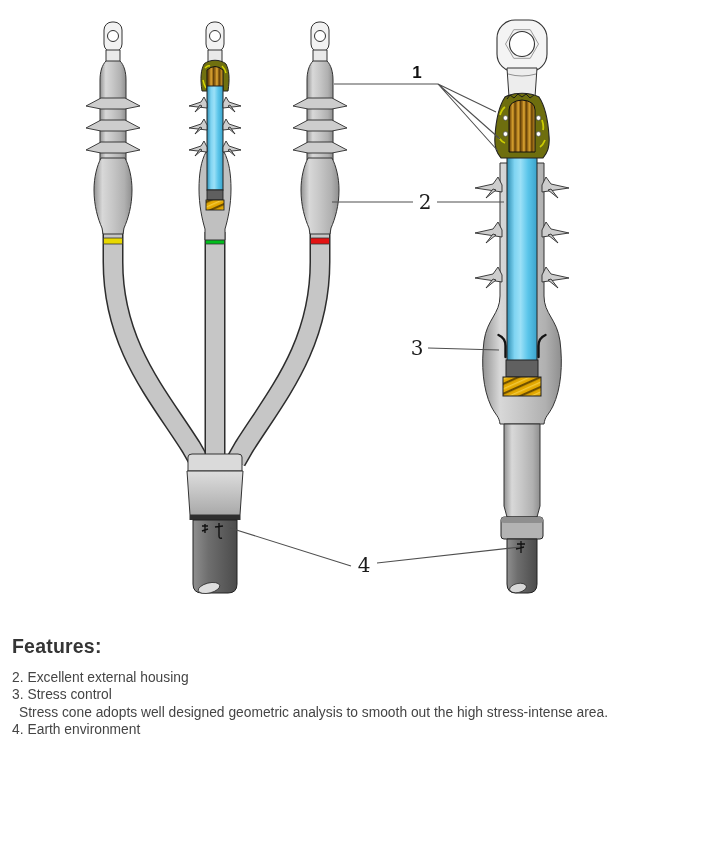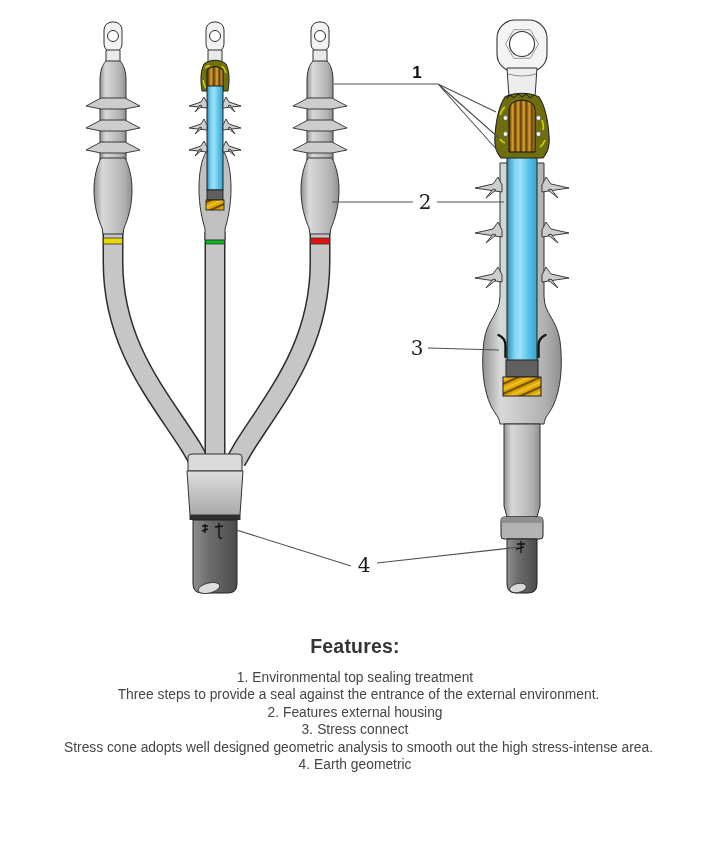--- a/index.html
+++ b/index.html
@@ -1,21 +1,21 @@
 <!DOCTYPE html>
 <html><head>
 <meta charset="utf-8">
 <style>
   html,body{margin:0;padding:0;background:#ffffff;}
   .page{position:relative;width:706px;height:842px;background:#ffffff;overflow:hidden;
         font-family:"Liberation Sans",sans-serif;}
   .diagram-wrap{position:absolute;top:0;left:0;width:706px;height:632px;}
   svg text.callout-serif{font-family:"DejaVu Serif","Liberation Serif",serif;font-size:20px;fill:#1c1c1c;}
   svg text.callout-sans{font-family:"Liberation Sans",sans-serif;font-weight:700;font-size:17px;fill:#111;}
-  .features{position:absolute;top:635px;left:12px;right:8px;color:#454545;text-align:center;}
+  .features{position:absolute;top:635px;left:12px;right:8px;color:#454545;}
   .features h2{margin:0 0 11px 0;font-size:19.5px;font-weight:700;color:#353535;letter-spacing:.2px;}
   .feat-item{font-size:13.8px;line-height:17.45px;}
   .feat-num{margin-right:4px;}
   .feat-desc{margin-left:7px;white-space:pre-line;}
 </style>
 </head>
 <body>
 
 <div class="page">
 
@@ -177,32 +177,28 @@
       <text class="callout-serif" x="425" y="209" text-anchor="middle">2</text>
       <text class="callout-serif" x="417" y="355" text-anchor="middle">3</text>
       <text class="callout-serif" x="364" y="572" text-anchor="middle">4</text>
     </g>
   </svg>
   </div>
 
   <div class="features">
     <h2>Features:</h2>
 
+
     <div class="feat-item">
-      <div><span class="feat-num">1.</span><span>Environmental top sealing treatment</span></div>
-      <div class="feat-desc">Three steps to provide a seal against the entrance of the external environment.</div>
+      <div><span class="feat-num">2.</span><span>Excellent external housing</span></div>
     </div>
 
     <div class="feat-item">
-      <div><span class="feat-num">2.</span><span>Features external housing</span></div>
-    </div>
-
-    <div class="feat-item">
-      <div><span class="feat-num">3.</span><span>Stress connect</span></div>
+      <div><span class="feat-num">3.</span><span>Stress control</span></div>
       <div class="feat-desc">Stress cone adopts well designed geometric analysis to smooth out the high stress-intense area.</div>
     </div>
 
     <div class="feat-item">
-      <div><span class="feat-num">4.</span><span>Earth geometric</span></div>
+      <div><span class="feat-num">4.</span><span>Earth environment</span></div>
     </div>
   </div>
 
 </div>
 
 </body></html>

